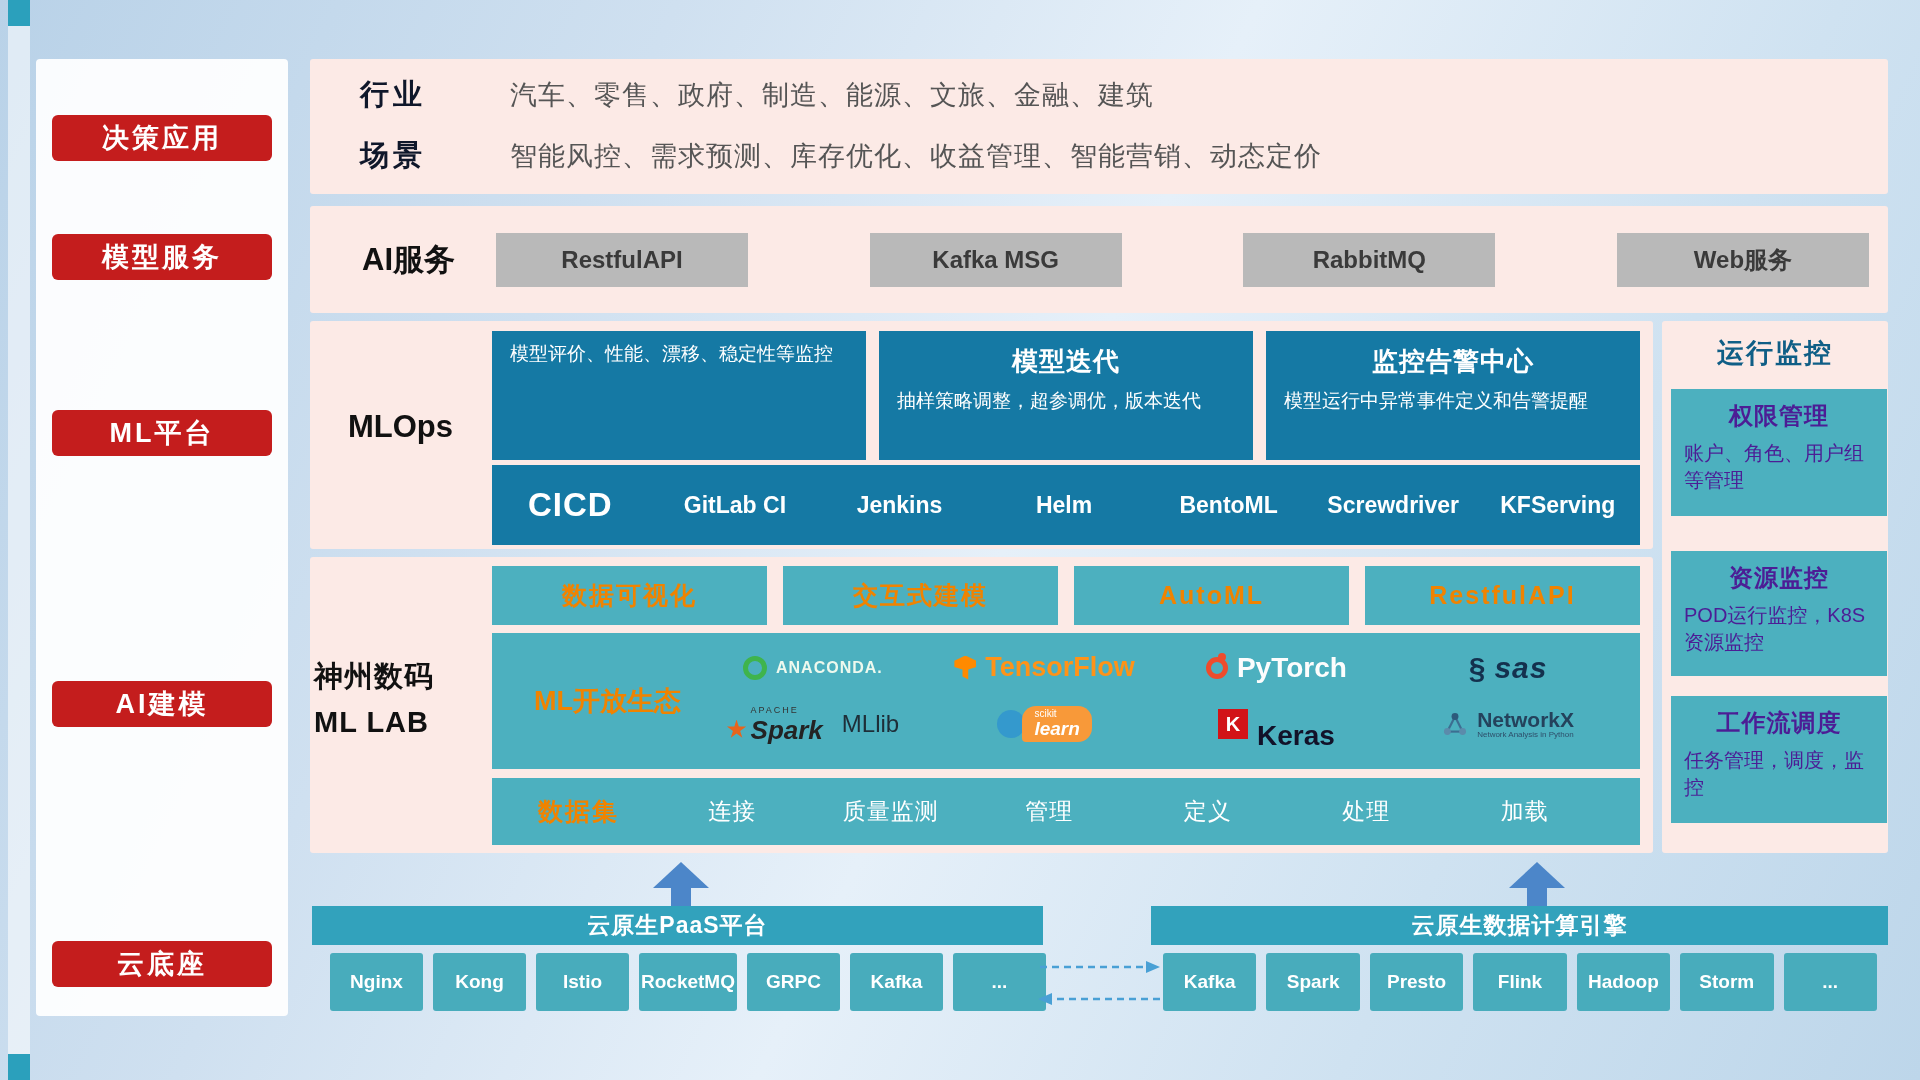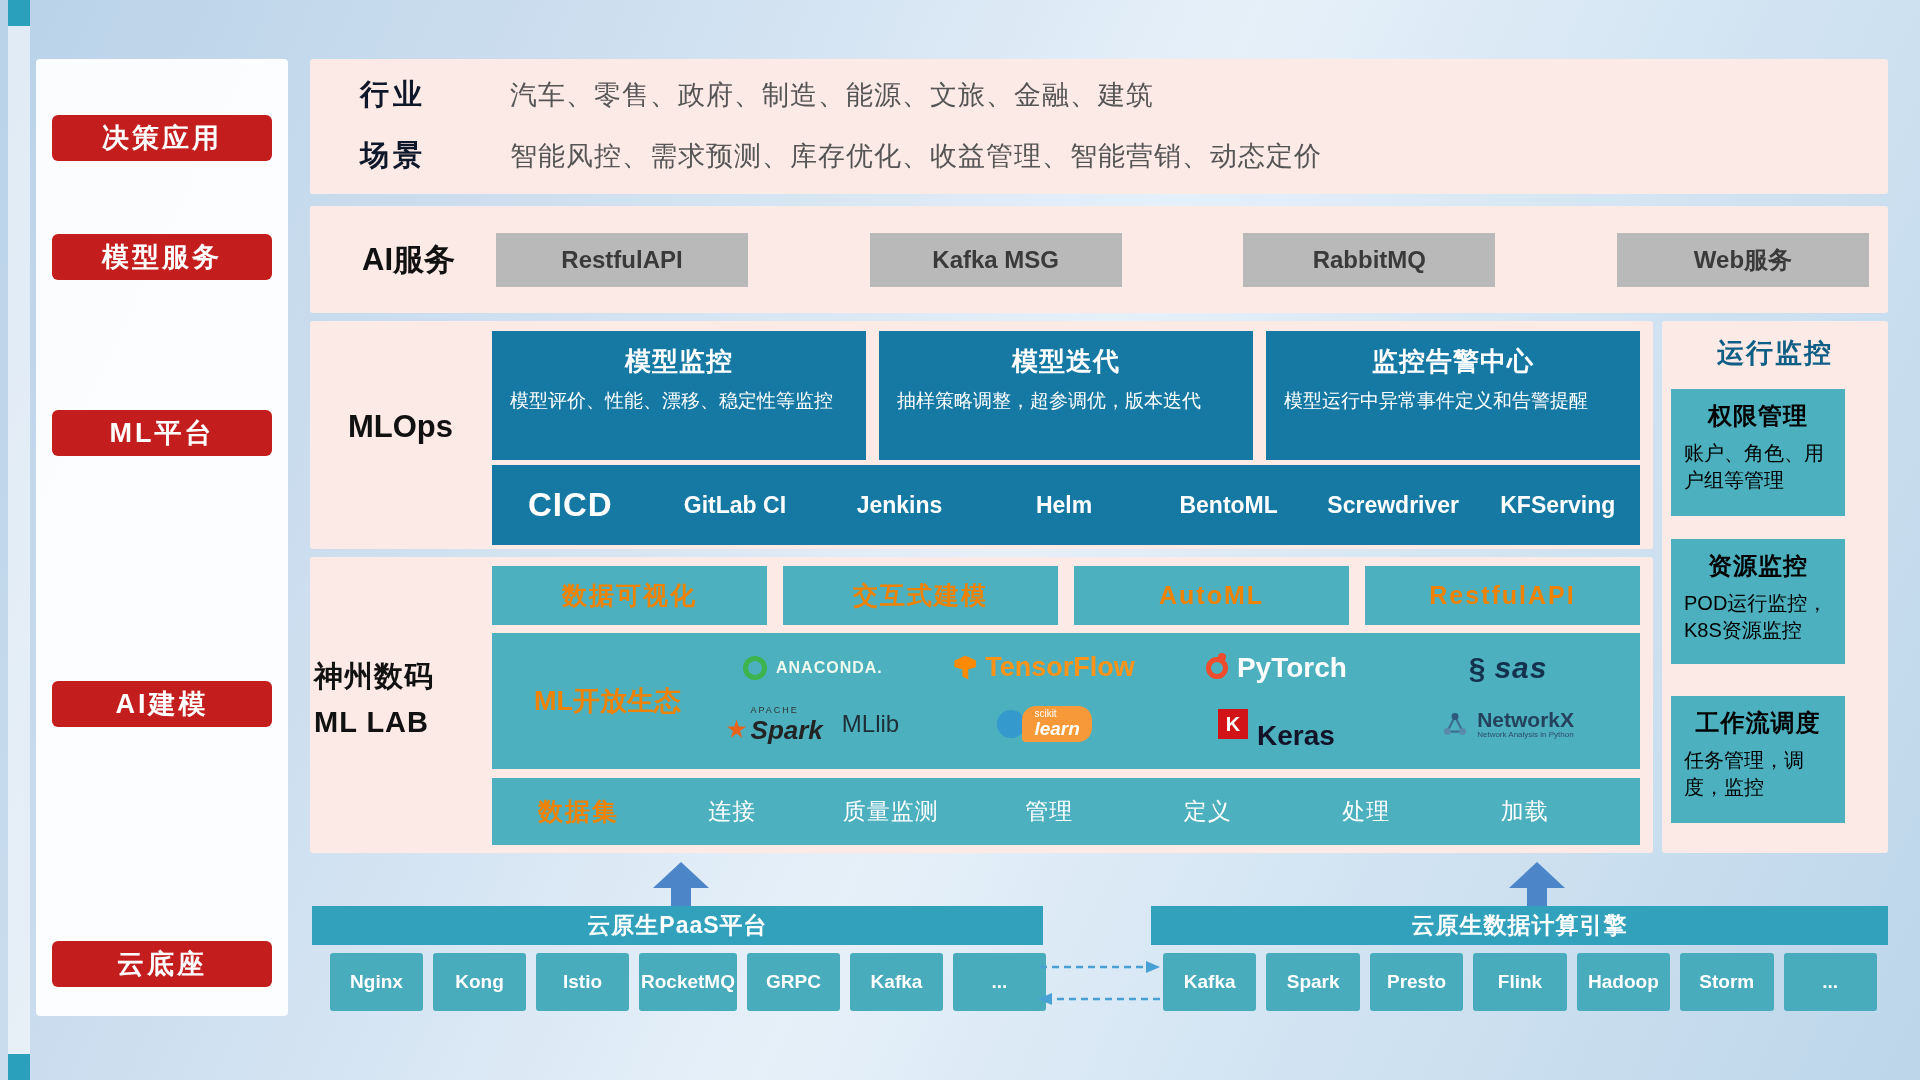--- a/index.html
+++ b/index.html
@@ -93,24 +93,24 @@
   .nx-text { color:#24425c; font-size:21px; font-weight:700; }
   .nx-sub { color:#2e4f6b; font-size:8px; }
   .dataset-bar { position:absolute; left:182px; top:221px; width:1148px; height:67px; background:#4cb0bf;
     display:flex; align-items:center; padding:0 36px 0 46px; }
   .ds-label { color:#f08300; font-weight:700; font-size:25px; margin-right:34px; letter-spacing:2px; }
   .ds-item { flex:1; text-align:center; color:#fff; font-size:23px; letter-spacing:1px; }
 
   
   .monitor-col { position:absolute; left:1352px; top:262px; width:226px; height:532px; }
   .monitor-title { text-align:center; padding-top:14px; font-size:27px; font-weight:700; color:#0f5e86; letter-spacing:2px; }
-  .monitor-card { position:absolute; left:9px; width:174px; background:#4cb0bf; color:#000000; padding:8px 13px; }
+  .monitor-card { position:absolute; left:9px; width:216px; background:#4cb0bf; color:#4c1d95; padding:8px 13px; }
   .mc-title { text-align:center; font-size:24px; font-weight:700; margin:3px 0 8px; letter-spacing:1px; }
   .mc-desc { font-size:20px; line-height:1.35; }
-  .mc0{top:68px; height:127px} .mc1{top:218px; height:125px} .mc2{top:375px; height:127px}
+  .mc0{top:68px; height:127px} .mc1{top:230px; height:125px} .mc2{top:375px; height:127px}
 
   
   .up-arrow { position:absolute; width:56px; height:44px; }
   .ua-left { left:343px; top:803px; } .ua-right { left:1199px; top:803px; }
   .up-arrow .head { width:0; height:0; border-left:28px solid transparent; border-right:28px solid transparent;
     border-bottom:26px solid #4c86c9; }
   .up-arrow .stem { width:20px; height:18px; background:#4c86c9; margin:0 auto; }
   .f-header { position:absolute; top:847px; height:39px; background:#32a2bc; color:#fff; font-size:23px;
     font-weight:700; display:flex; align-items:center; justify-content:center; letter-spacing:1px; }
   .paas-header { left:2px; width:731px; }
@@ -160,21 +160,20 @@
         <div class="service-btn">Kafka MSG</div>
         <div class="service-btn">RabbitMQ</div>
         <div class="service-btn">Web服务</div>
       </div>
     </section>
 
     <section class="mlops pink">
       <span class="mlops-label">MLOps</span>
       <div class="mlops-cards">
         <div class="teal-card">
-          <div class="card-title">模型监控</div>
           <div class="card-desc">模型评价、性能、漂移、稳定性等监控</div>
         </div>
         <div class="teal-card">
           <div class="card-title">模型迭代</div>
           <div class="card-desc">抽样策略调整，超参调优，版本迭代</div>
         </div>
         <div class="teal-card">
           <div class="card-title">监控告警中心</div>
           <div class="card-desc">模型运行中异常事件定义和告警提醒</div>
         </div>

